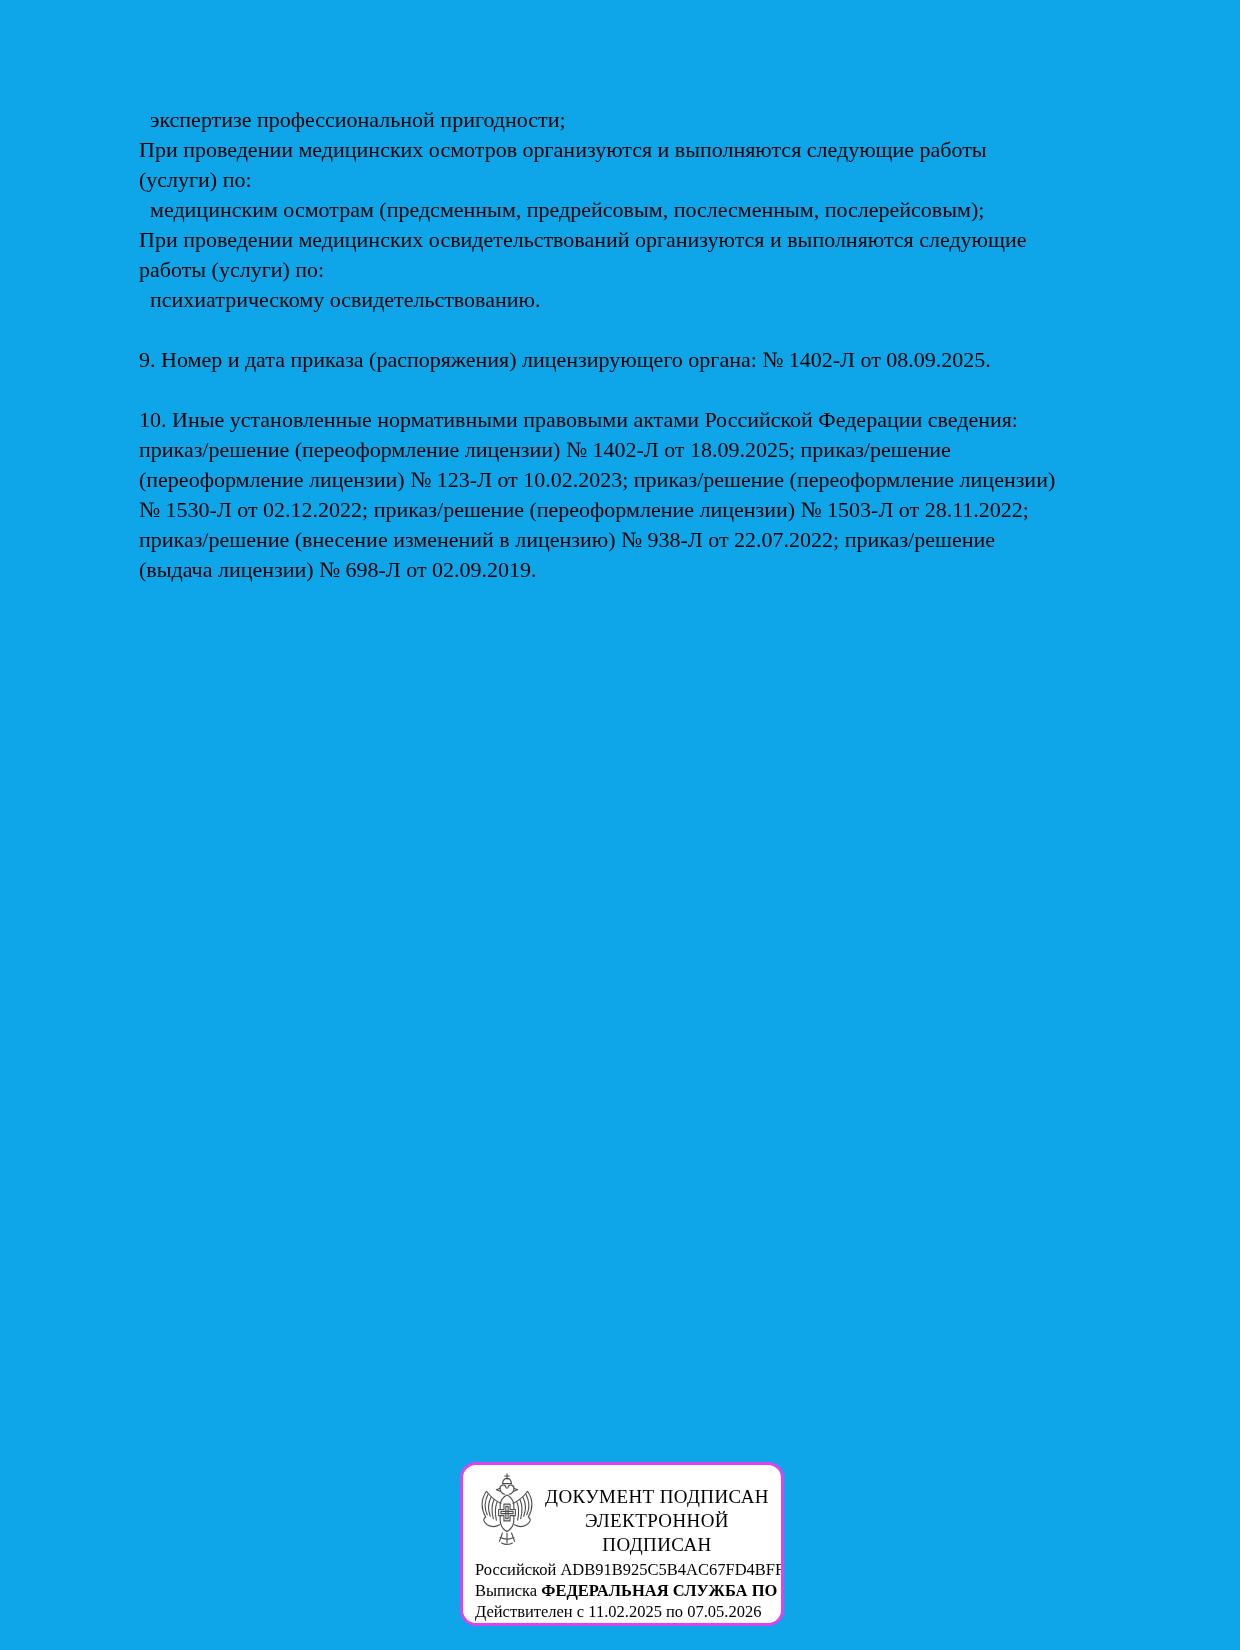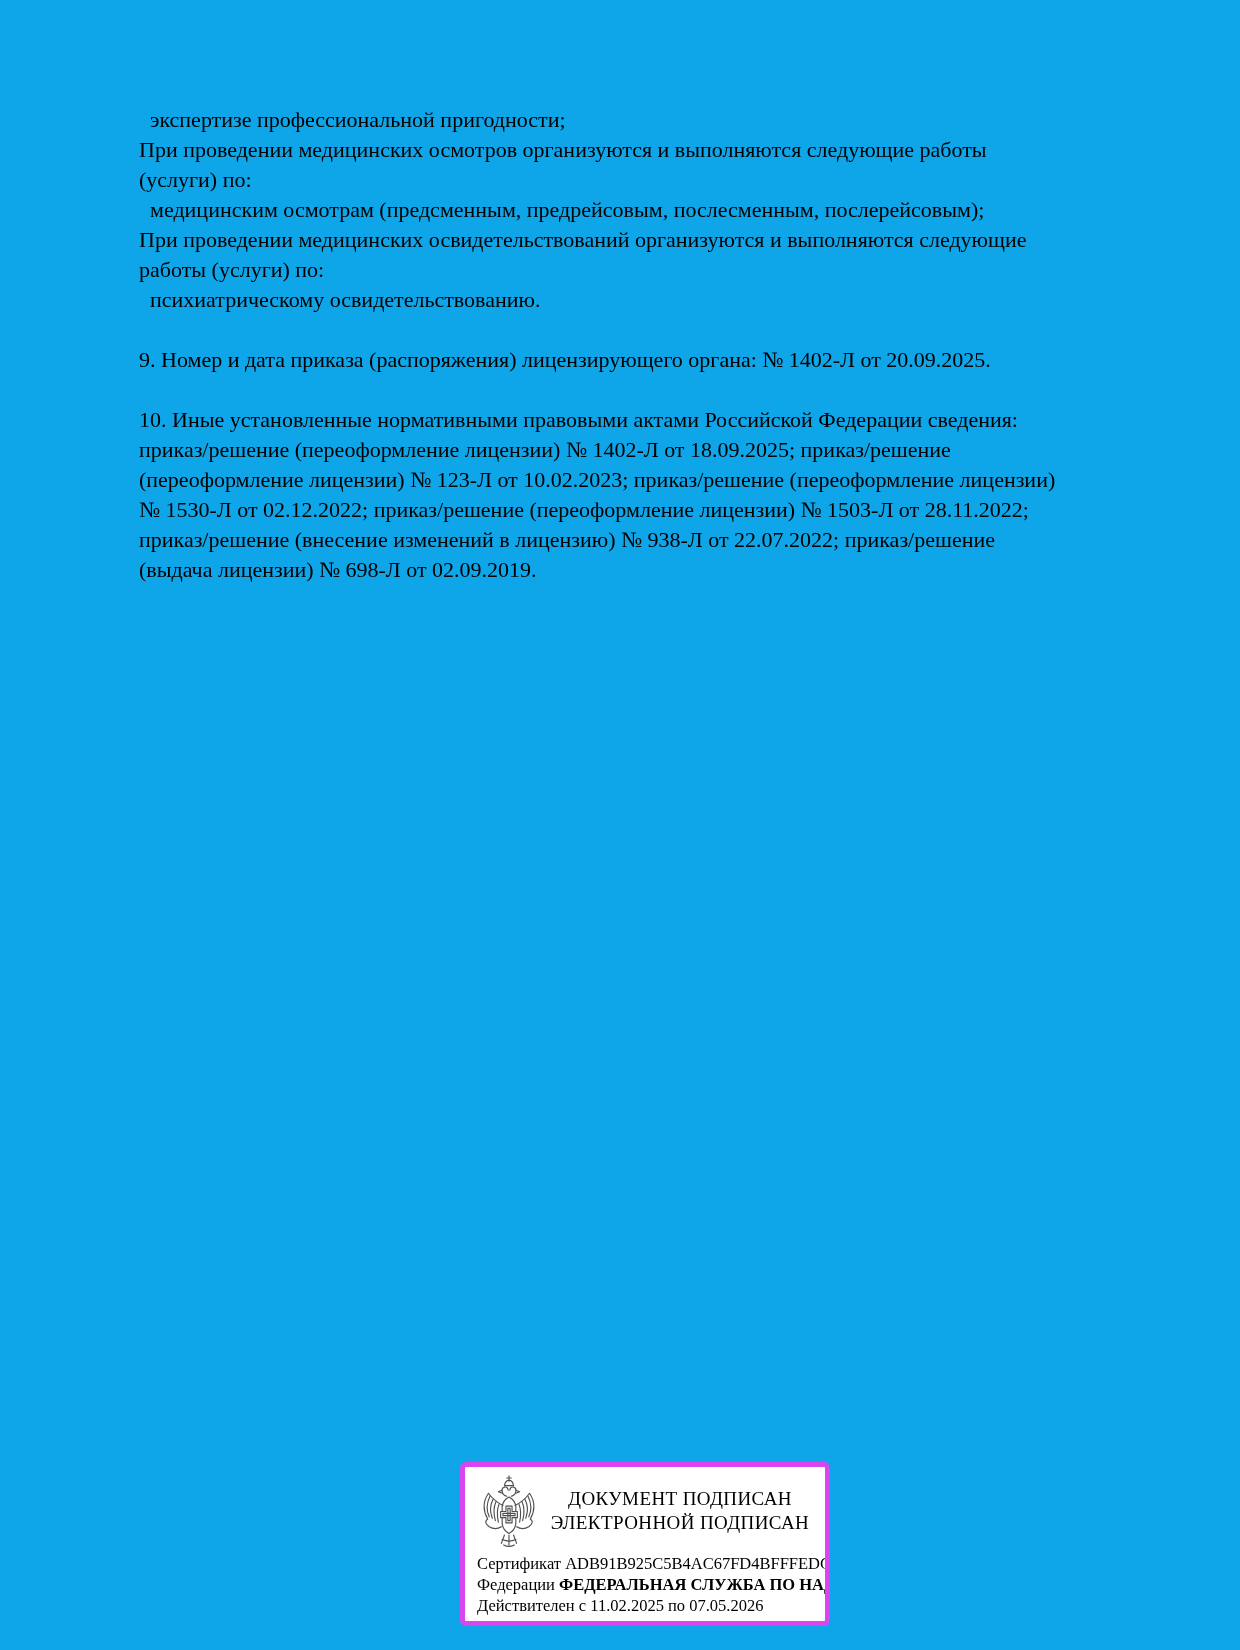--- a/index.html
+++ b/index.html
@@ -24,24 +24,24 @@
     font-size: 22px;
     line-height: 30px;
     margin: 0;
   }
   .para + .para { margin-top: 30px; }
 
   .stamp {
     position: absolute;
     left: 460px;
     top: 1462px;
-    width: 370px;
+    width: 324px;
     height: 164px;
-    border: 5px solid #d946ef;
-    border-radius: 6px;
+    border: 3px solid #d946ef;
+    border-radius: 16px;
     background: #ffffff;
     overflow: hidden;
   }
   .stamp-top {
     display: flex;
     align-items: flex-start;
     padding: 8px 6px 0 12px;
   }
   .emblem { flex: 0 0 auto; width: 64px; height: 76px; }
   .stamp-title {
@@ -66,21 +66,21 @@
 <div class="page">
 
   <div class="text-block">
     <p class="para">  экспертизе профессиональной пригодности;
 При проведении медицинских осмотров организуются и выполняются следующие работы
 (услуги) по:
   медицинским осмотрам (предсменным, предрейсовым, послесменным, послерейсовым);
 При проведении медицинских освидетельствований организуются и выполняются следующие
 работы (услуги) по:
   психиатрическому освидетельствованию.</p>
-    <p class="para">9. Номер и дата приказа (распоряжения) лицензирующего органа: № 1402-Л от 20.09.2025.</p>
+    <p class="para">9. Номер и дата приказа (распоряжения) лицензирующего органа: № 1402-Л от 08.09.2025.</p>
     <p class="para">10. Иные установленные нормативными правовыми актами Российской Федерации сведения:
 приказ/решение (переоформление лицензии) № 1402-Л от 18.09.2025; приказ/решение
 (переоформление лицензии) № 123-Л от 10.02.2023; приказ/решение (переоформление лицензии)
 № 1530-Л от 02.12.2022; приказ/решение (переоформление лицензии) № 1503-Л от 28.11.2022;
 приказ/решение (внесение изменений в лицензию) № 938-Л от 22.07.2022; приказ/решение
 (выдача лицензии) № 698-Л от 02.09.2019.</p>
   </div>
 
   <div class="stamp">
     <div class="stamp-top">
@@ -112,19 +112,19 @@
             <rect x="34" y="50.5" width="16" height="3"></rect>
           </g>
         </svg>
       </div>
       <div class="stamp-title">
         <div>ДОКУМЕНТ ПОДПИСАН</div>
         <div>ЭЛЕКТРОННОЙ ПОДПИСАН</div>
       </div>
     </div>
     <div class="stamp-lines">
-      <div class="stamp-line"><span>Сертификат</span> <span>ADB91B925C5B4AC67FD4BFFFEDC463AE</span></div>
-      <div class="stamp-line"><span>Федерации</span> <span class="owner-value">ФЕДЕРАЛЬНАЯ СЛУЖБА ПО НАДЗОРУ В СФ</span></div>
+      <div class="stamp-line"><span>Российской</span> <span>ADB91B925C5B4AC67FD4BFFFEDC463AE</span></div>
+      <div class="stamp-line"><span>Выписка</span> <span class="owner-value">ФЕДЕРАЛЬНАЯ СЛУЖБА ПО НАДЗОРУ В СФ</span></div>
       <div class="stamp-line">Действителен с 11.02.2025 по 07.05.2026</div>
     </div>
   </div>
 
 </div>
 
 </body></html>

